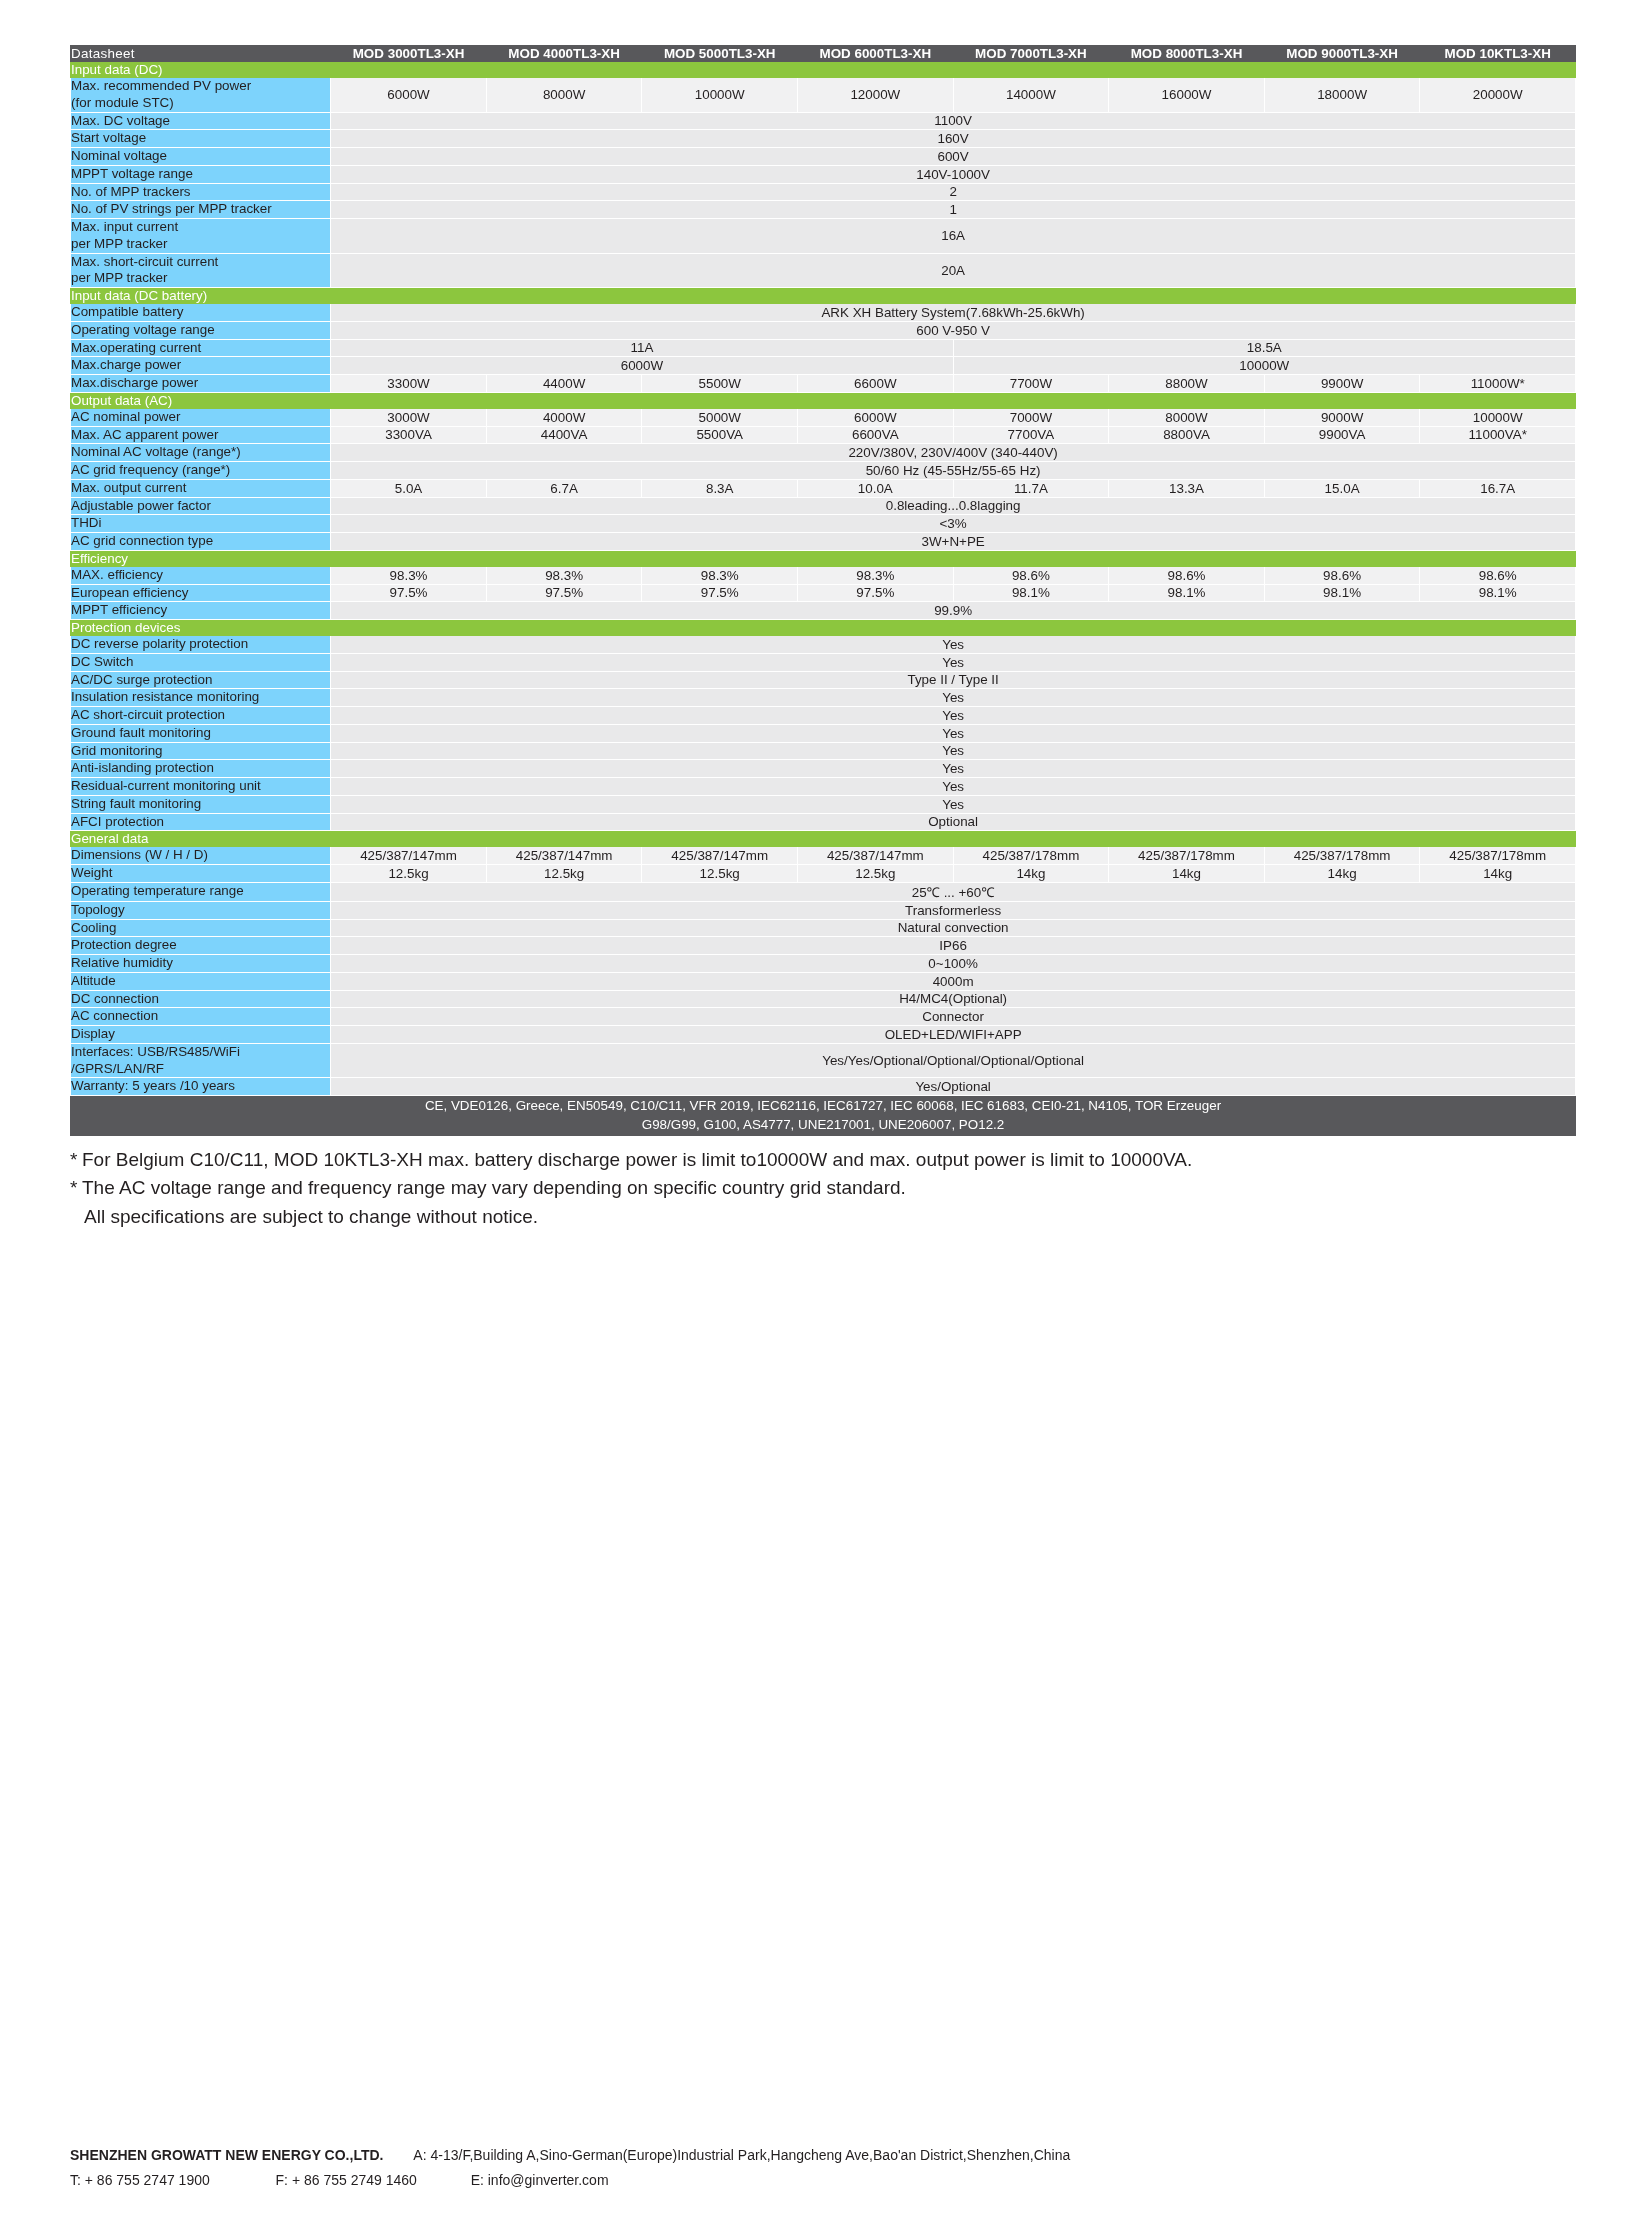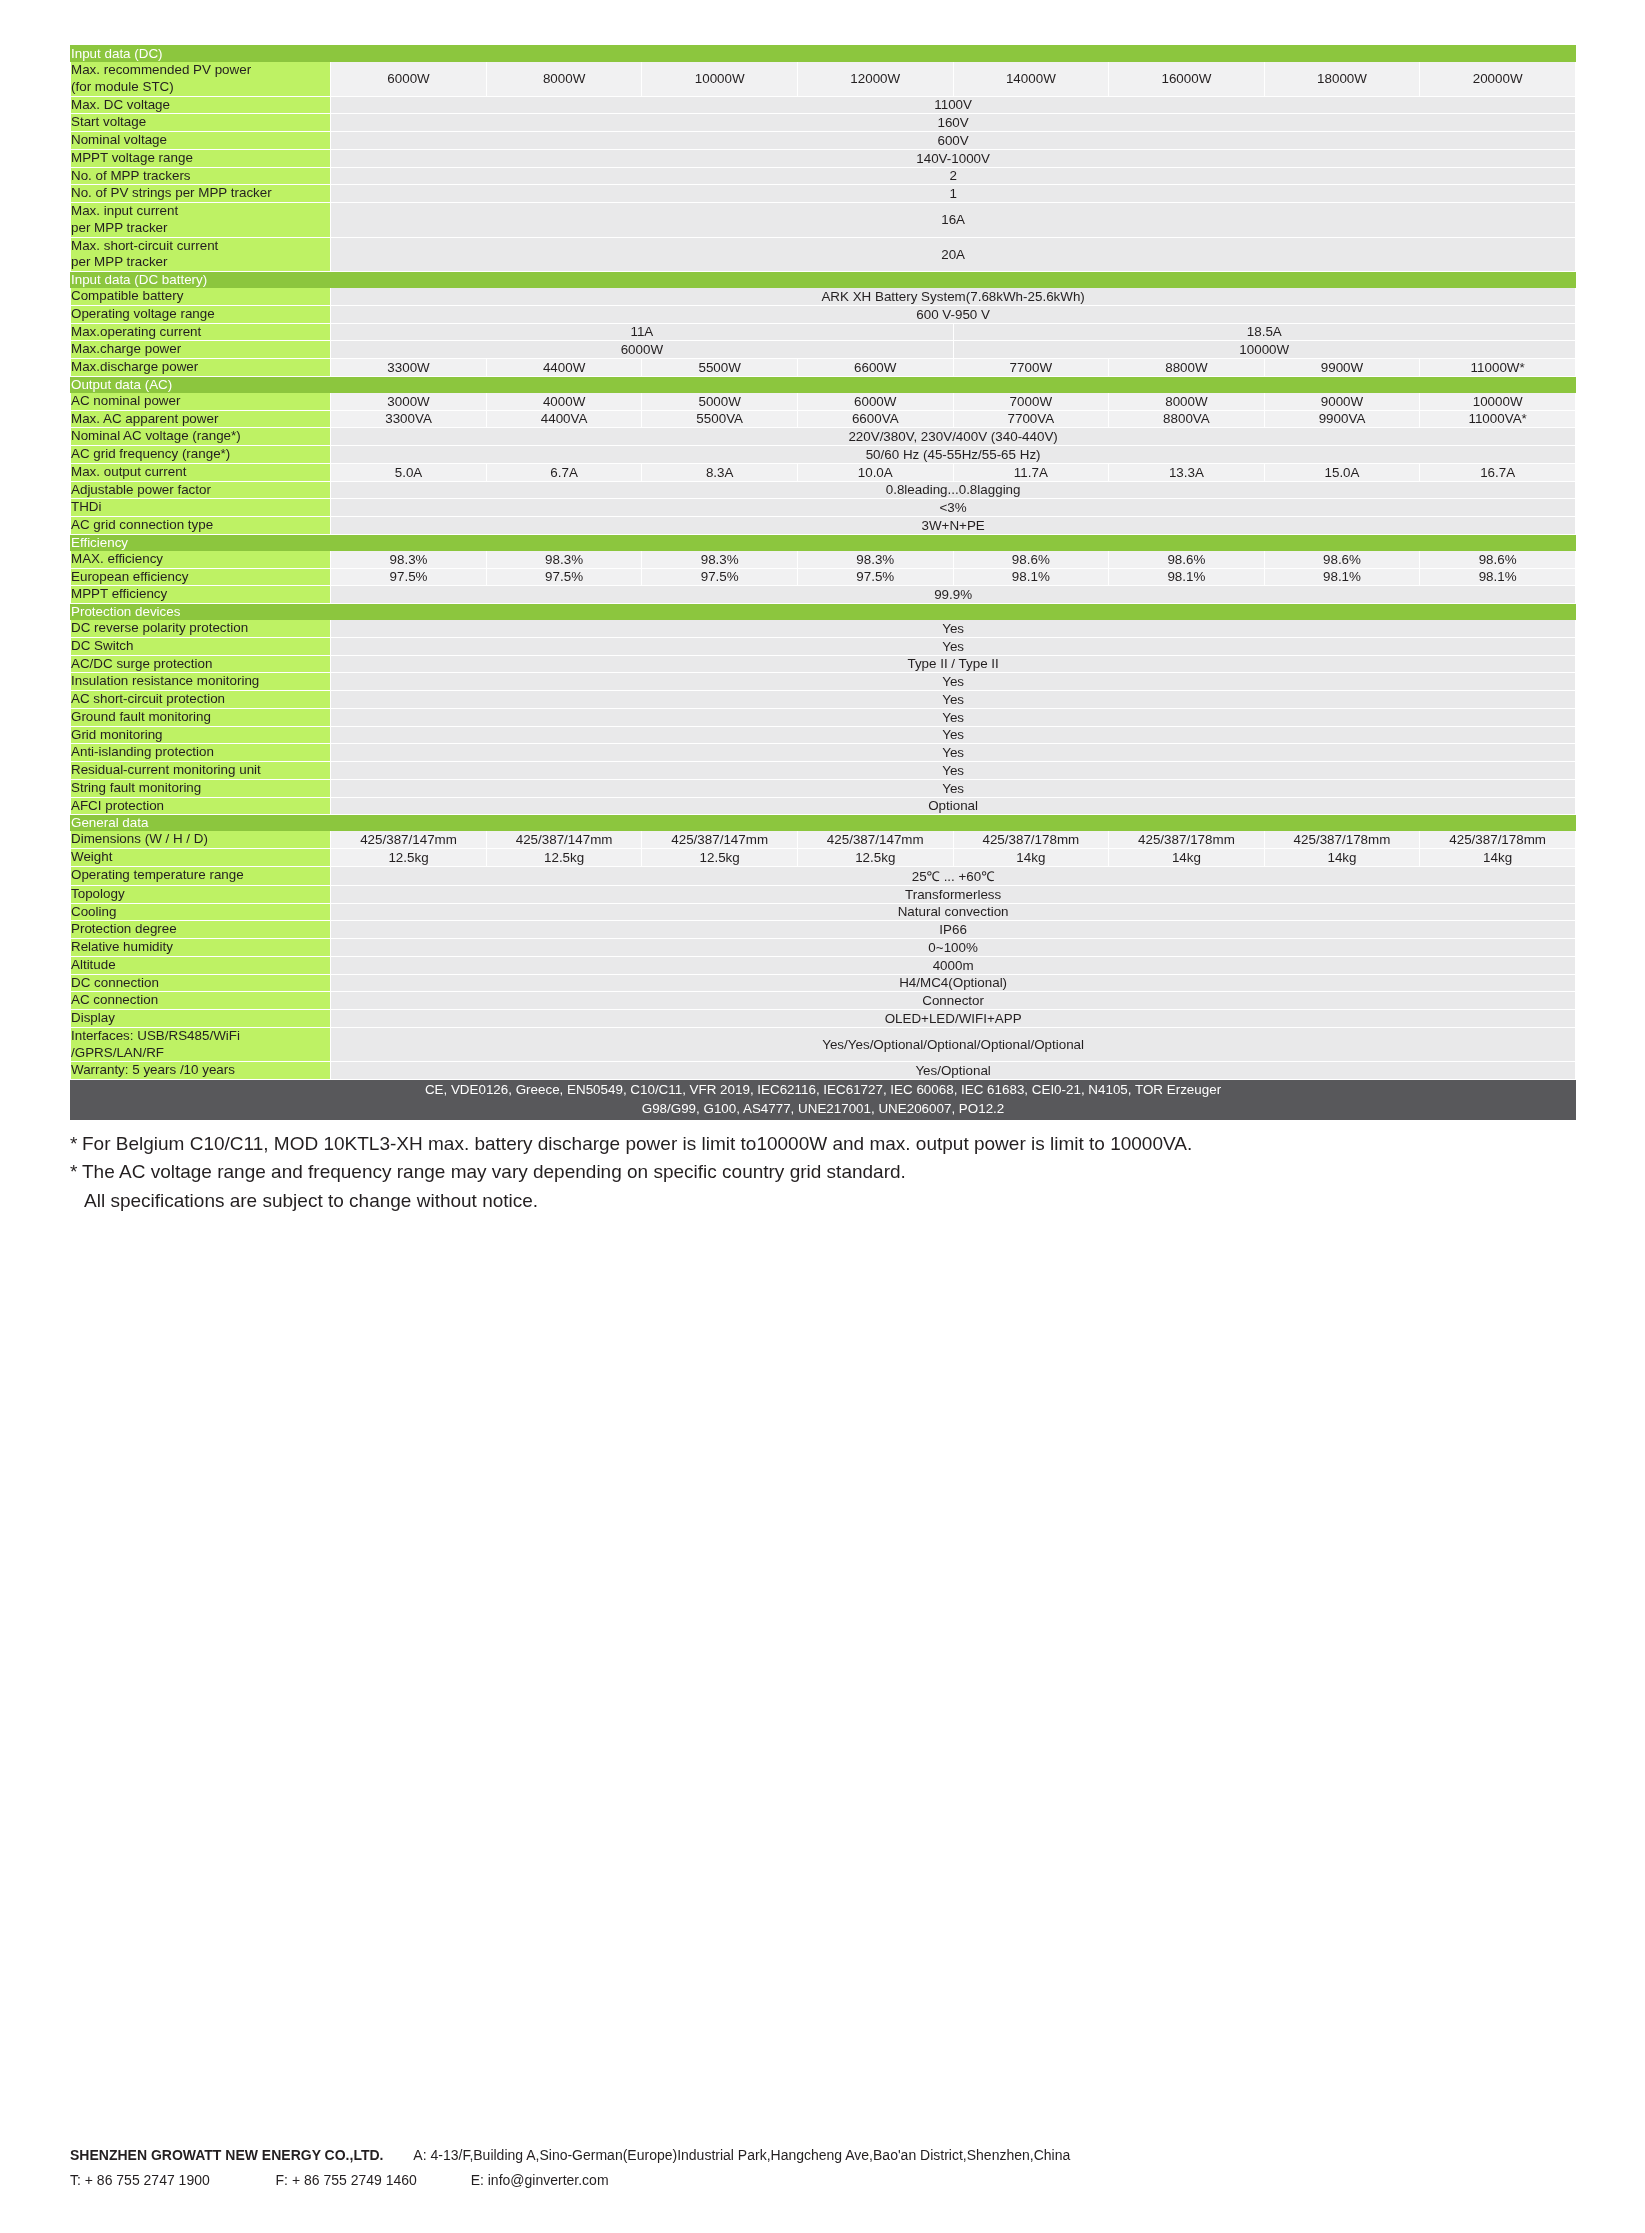--- a/index.html
+++ b/index.html
@@ -56,21 +56,21 @@
   
   .sect td {
     background: #8cc63e;
     color: #ffffff;
     font-size: 19px;
     padding: 7px 0 7px 18px;
     border: 1px solid #8cc63e !important;
   }
   
   .lbl {
-    background: #bef264;
+    background: #7dd3fc;
     padding: 7px 6px 7px 18px;
     font-size: 13.4px;
     color: #231f20;
     line-height: 1.25;
   }
   .val {
     background: #f1f1f2;
     text-align: center;
     padding: 7px 2px;
     font-size: 13.4px;
@@ -137,20 +137,31 @@
       <col style="width:113px">
         <col style="width:113px">
         <col style="width:113px">
         <col style="width:113px">
       <col style="width:113px">
         <col style="width:113px">
         <col style="width:113px">
         <col style="width:113px">
     </colgroup>
     <tbody id="table-body">
+        <tr>
+          <td class="hdr-title">Datasheet</td>
+          <td class="hdr-model">MOD 3000TL3-XH</td>
+          <td class="hdr-model">MOD 4000TL3-XH</td>
+          <td class="hdr-model">MOD 5000TL3-XH</td>
+          <td class="hdr-model">MOD 6000TL3-XH</td>
+          <td class="hdr-model">MOD 7000TL3-XH</td>
+          <td class="hdr-model">MOD 8000TL3-XH</td>
+          <td class="hdr-model">MOD 9000TL3-XH</td>
+          <td class="hdr-model">MOD 10KTL3-XH</td>
+        </tr>
         <tr class="sect">
           <td colspan="9">Input data (DC)</td>
         </tr>
         <tr>
           <td class="lbl" style="white-space: pre-line;">Max. recommended PV power
 (for module STC)</td>
           <td class="val">6000W</td>
           <td class="val">8000W</td>
           <td class="val">10000W</td>
           <td class="val">12000W</td>

